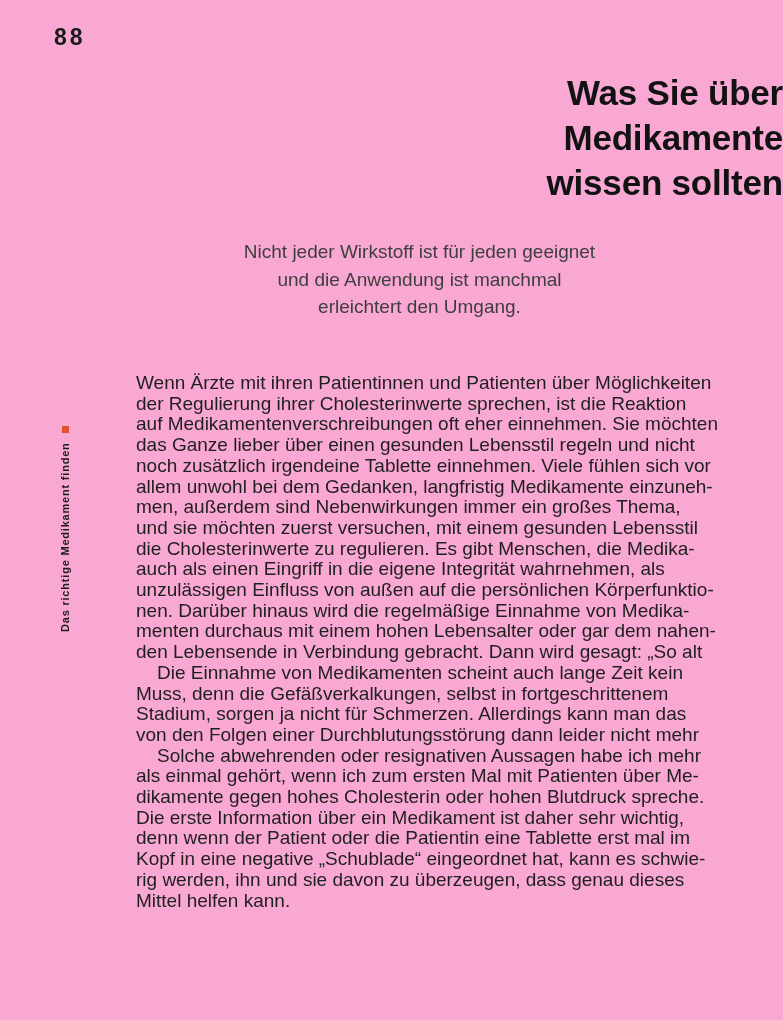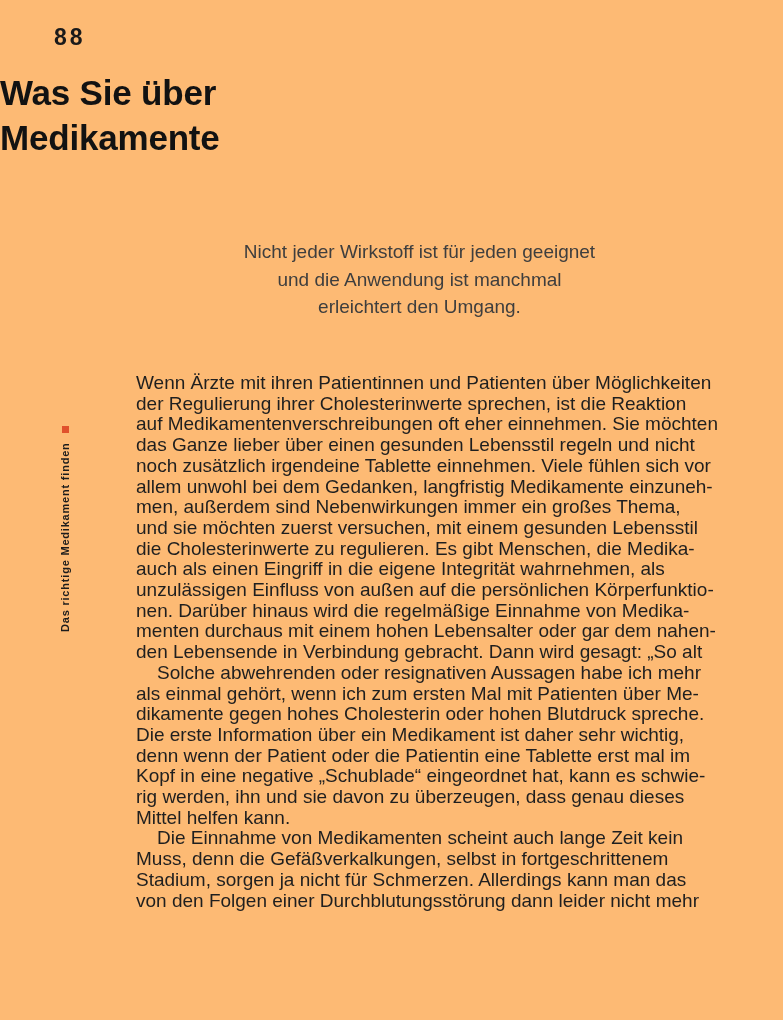--- a/index.html
+++ b/index.html
@@ -1,39 +1,39 @@
 <!DOCTYPE html>
 <html><head>
 <meta charset="utf-8">
 <style>
   html, body { margin: 0; padding: 0; background: #e9e9e9; }
   .page {
     position: relative;
     width: 783px;
     height: 1020px;
-    background: #fdba74;
+    background: #f9a8d4;
     font-family: "Liberation Sans", sans-serif;
     overflow: hidden;
     margin: 0 auto;
   }
   .page-number {
     position: absolute;
     left: 54px;
     top: 24px;
     font-size: 23px;
     font-weight: 600;
     letter-spacing: 3px;
     color: #1a1a1a;
   }
   .title {
     position: absolute;
     top: 70px;
     left: 0;
     width: 100%;
-    text-align: left;
+    text-align: right;
     font-weight: 700;
     font-size: 35px;
     line-height: 45px;
     letter-spacing: -0.2px;
     color: #121212;
   }
   .subtitle {
     position: absolute;
     top: 238px;
     left: 0;
@@ -80,20 +80,21 @@
 </head>
 <body>
 
 <div class="page">
 
   <div class="page-number">88</div>
 
   <div class="title">
     <div>Was Sie über</div>
     <div>Medikamente</div>
+    <div>wissen sollten</div>
   </div>
 
   <div class="subtitle">
     <div>Nicht jeder Wirkstoff ist für jeden geeignet</div>
     <div>und die Anwendung ist manchmal</div>
     <div>erleichtert den Umgang.</div>
   </div>
 
   <div class="chapter-marker">
     <span>Das richtige Medikament finden</span>
@@ -111,30 +112,30 @@
         <div class="body-line">men, außerdem sind Nebenwirkungen immer ein großes Thema,</div>
         <div class="body-line">und sie möchten zuerst versuchen, mit einem gesunden Lebensstil</div>
         <div class="body-line">die Cholesterinwerte zu regulieren. Es gibt Menschen, die Medika-</div>
         <div class="body-line">auch als einen Eingriff in die eigene Integrität wahrnehmen, als</div>
         <div class="body-line">unzulässigen Einfluss von außen auf die persönlichen Körperfunktio-</div>
         <div class="body-line">nen. Darüber hinaus wird die regelmäßige Einnahme von Medika-</div>
         <div class="body-line">menten durchaus mit einem hohen Lebensalter oder gar dem nahen-</div>
         <div class="body-line">den Lebensende in Verbindung gebracht. Dann wird gesagt: „So alt</div>
       </div>
       <div class="paragraph">
+        <div class="body-line first-indent">Die Einnahme von Medikamenten scheint auch lange Zeit kein</div>
+        <div class="body-line">Muss, denn die Gefäßverkalkungen, selbst in fortgeschrittenem</div>
+        <div class="body-line">Stadium, sorgen ja nicht für Schmerzen. Allerdings kann man das</div>
+        <div class="body-line">von den Folgen einer Durchblutungsstörung dann leider nicht mehr</div>
+      </div>
+      <div class="paragraph">
         <div class="body-line first-indent">Solche abwehrenden oder resignativen Aussagen habe ich mehr</div>
         <div class="body-line">als einmal gehört, wenn ich zum ersten Mal mit Patienten über Me-</div>
         <div class="body-line">dikamente gegen hohes Cholesterin oder hohen Blutdruck spreche.</div>
         <div class="body-line">Die erste Information über ein Medikament ist daher sehr wichtig,</div>
         <div class="body-line">denn wenn der Patient oder die Patientin eine Tablette erst mal im</div>
         <div class="body-line">Kopf in eine negative „Schublade“ eingeordnet hat, kann es schwie-</div>
         <div class="body-line">rig werden, ihn und sie davon zu überzeugen, dass genau dieses</div>
         <div class="body-line">Mittel helfen kann.</div>
       </div>
-      <div class="paragraph">
-        <div class="body-line first-indent">Die Einnahme von Medikamenten scheint auch lange Zeit kein</div>
-        <div class="body-line">Muss, denn die Gefäßverkalkungen, selbst in fortgeschrittenem</div>
-        <div class="body-line">Stadium, sorgen ja nicht für Schmerzen. Allerdings kann man das</div>
-        <div class="body-line">von den Folgen einer Durchblutungsstörung dann leider nicht mehr</div>
-      </div>
     </div>
 
 </div>
 
 </body></html>

